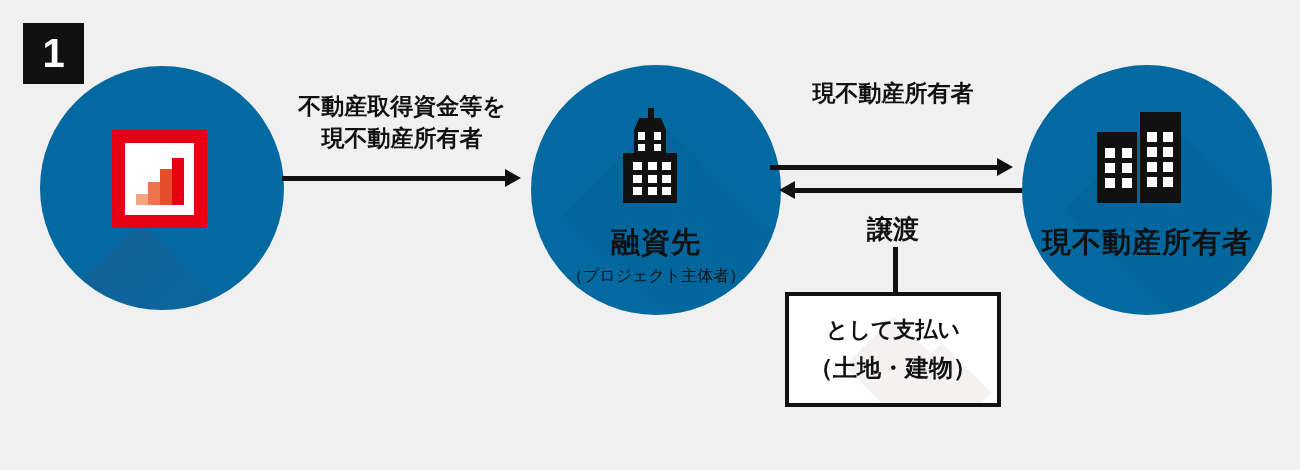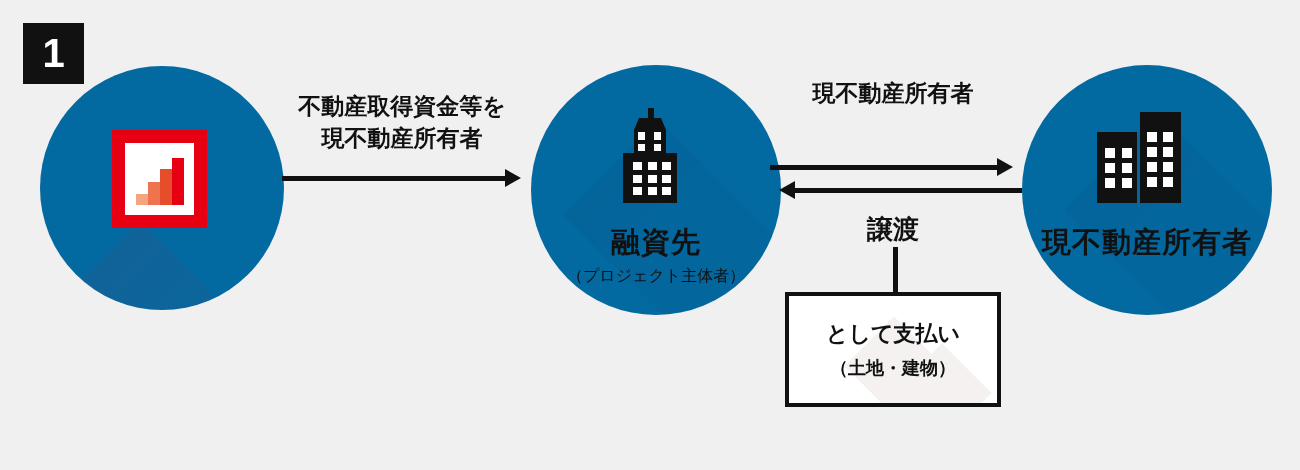--- a/index.html
+++ b/index.html
@@ -121,21 +121,21 @@
     background: #fff;
     border: 4px solid #111;
     overflow: hidden;
     display: flex;
     flex-direction: column;
     align-items: center;
     justify-content: center;
     gap: 7px;
   }
   .property-title { font-size: 22px; font-weight: 700; position: relative; z-index: 1; }
-  .property-subtitle { font-size: 18px; font-weight: 700; position: relative; z-index: 1; }
+  .property-subtitle { font-size: 24px; font-weight: 700; position: relative; z-index: 1; }
   .box-diamond {
     position: absolute;
     background: #f4f1f0;
     transform: rotate(45deg);
   }
   .diamond-a { left: 70px;  top: 35px; width: 70px; height: 70px; }
   .diamond-b { left: 118px; top: 62px; width: 70px; height: 70px; }
 
   .icon-svg { position: absolute; }
 </style>

